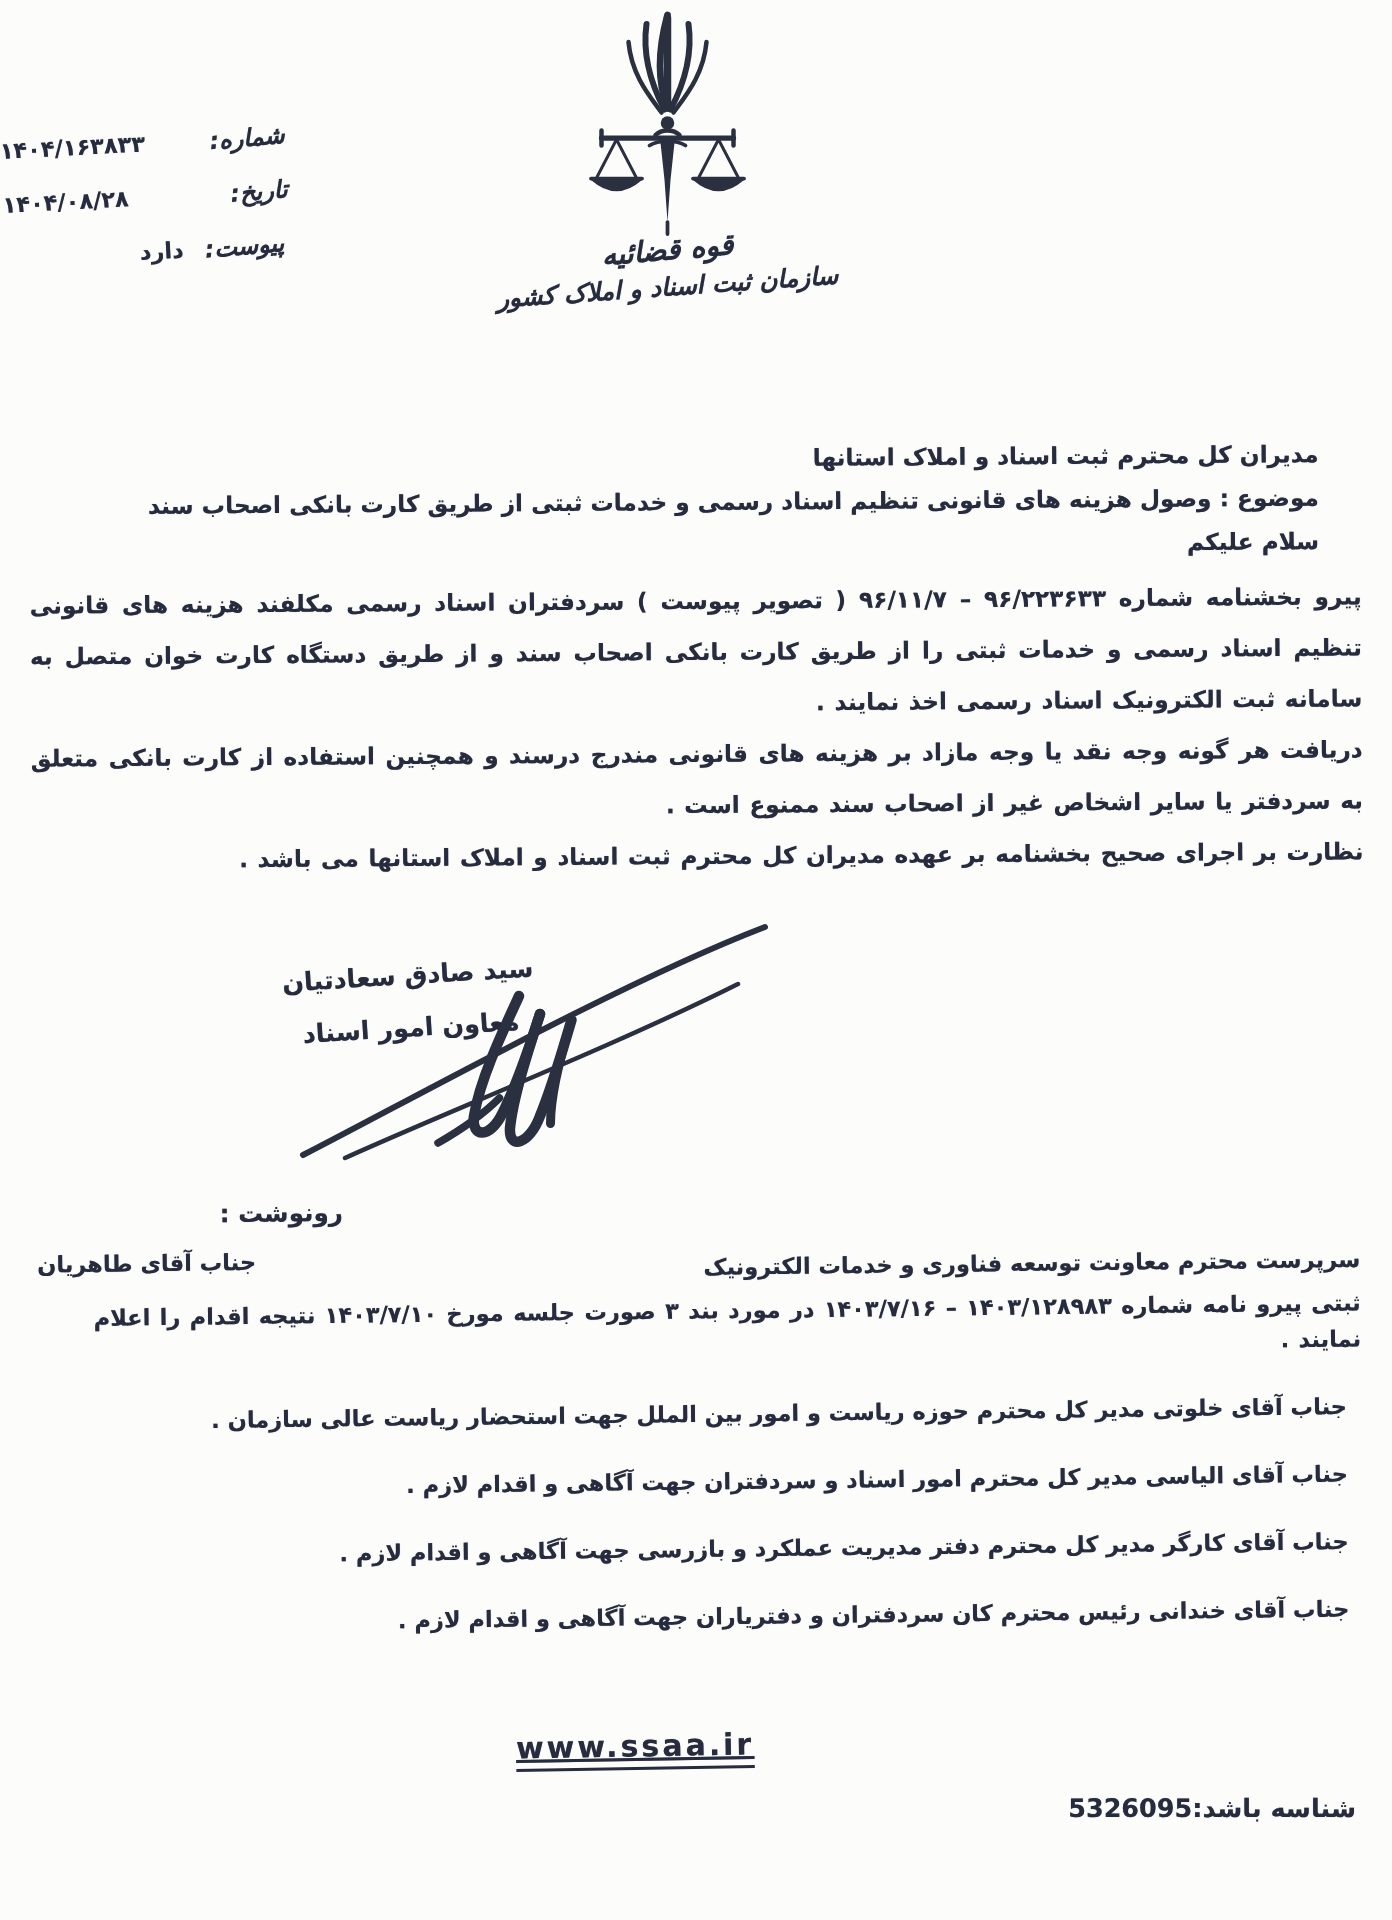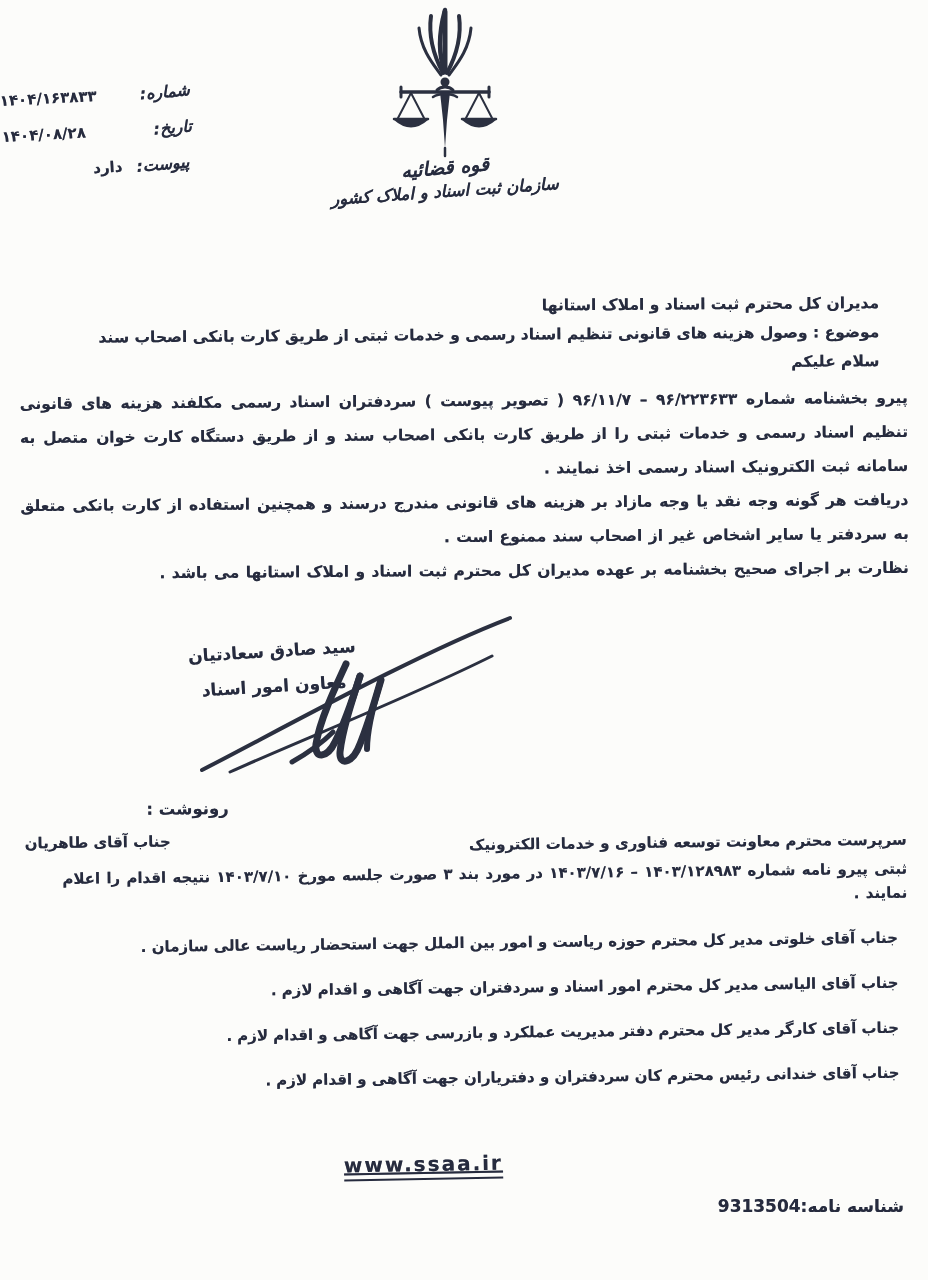--- a/index.html
+++ b/index.html
@@ -127,16 +127,16 @@
     </div>
     <div class="cc-note">ثبتی پیرو نامه شماره ۱۴۰۳/۱۲۸۹۸۳ – ۱۴۰۳/۷/۱۶ در مورد بند ۳ صورت جلسه مورخ ۱۴۰۳/۷/۱۰ نتیجه اقدام را اعلام نمایند .</div>
     <div class="cc-item">جناب آقای خلوتی مدیر کل محترم حوزه ریاست و امور بین الملل جهت استحضار ریاست عالی  سازمان .</div>
     <div class="cc-item">جناب آقای الیاسی مدیر کل محترم امور اسناد و سردفتران جهت آگاهی و اقدام لازم .</div>
     <div class="cc-item">جناب آقای کارگر مدیر کل محترم دفتر مدیریت عملکرد و بازرسی جهت آگاهی و اقدام لازم .</div>
     <div class="cc-item">جناب آقای خندانی رئیس محترم کان سردفتران و دفتریاران جهت آگاهی و اقدام لازم .</div>
   </div>
 
   <div class="site">www.ssaa.ir</div>
   <div class="letter-id">
-    <span>شناسه نامه:</span><span>9313504</span>
+    <span>شناسه باشد:</span><span>5326095</span>
   </div>
 
 </div>
 
 </body></html>

